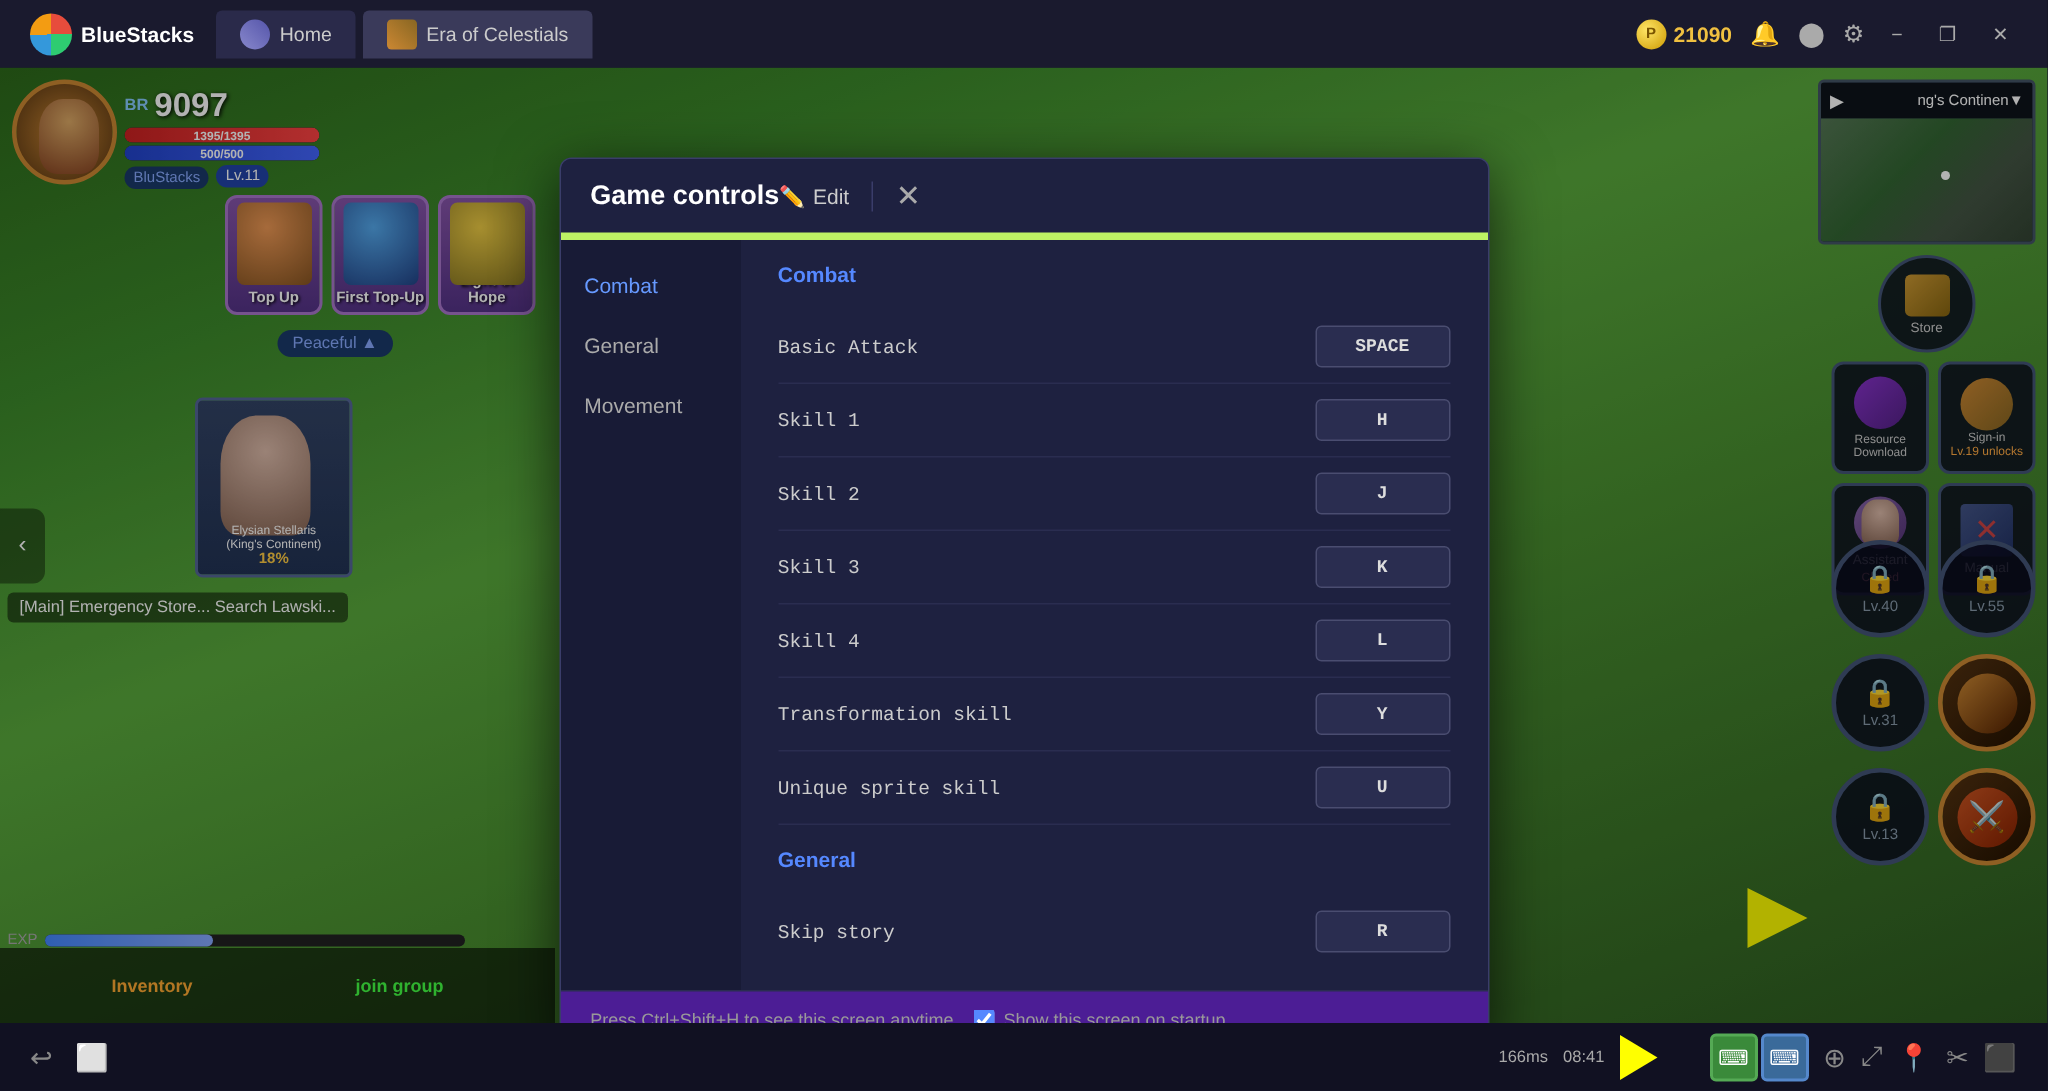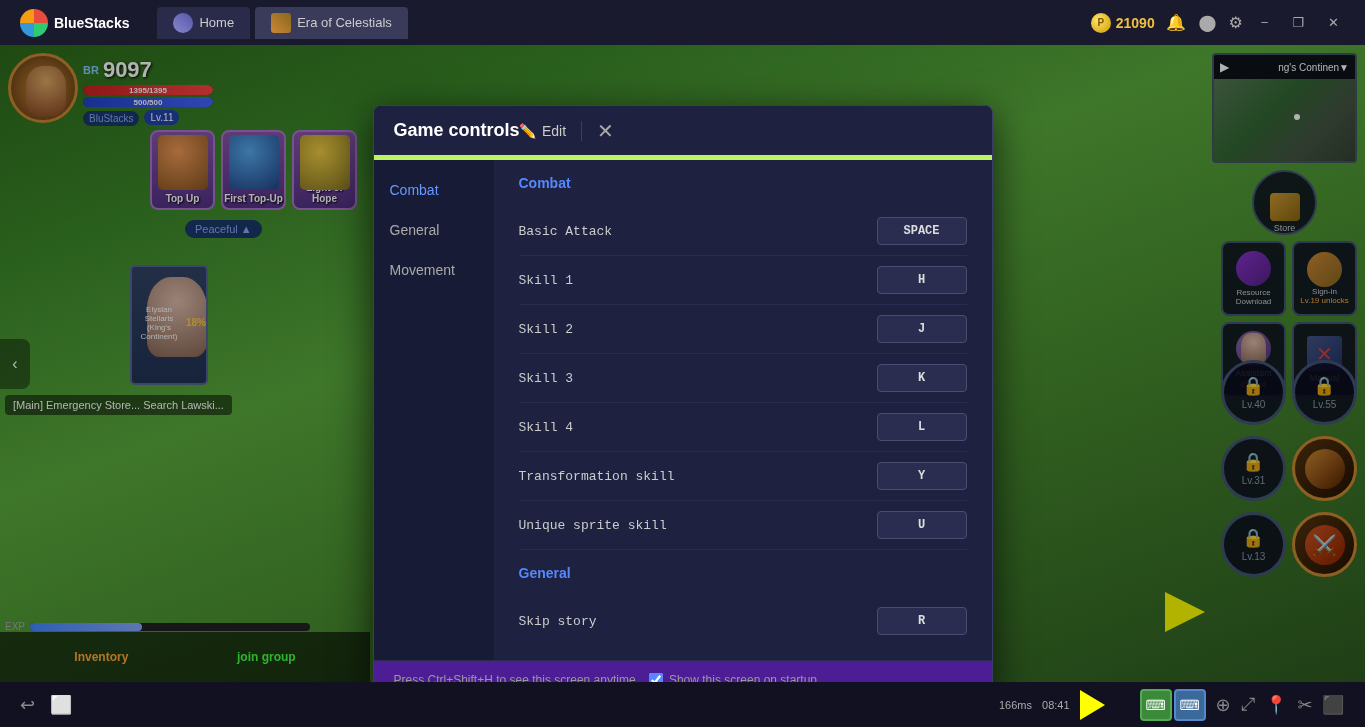--- a/index.html
+++ b/index.html
@@ -44,21 +44,21 @@
       font-weight: bold;
     }
 
     #tab-home {
       display: flex;
       align-items: center;
       gap: 6px;
       background: #2a2a4a;
       padding: 6px 16px;
       border-radius: 4px 4px 0 0;
-      margin-left: 18px;
+      margin-left: 5px;
     }
 
     #tab-game {
       display: flex;
       align-items: center;
       gap: 6px;
       background: #3a3a5a;
       padding: 6px 16px;
       border-radius: 4px 4px 0 0;
       margin-left: 5px;
@@ -335,27 +335,28 @@
       color: #fff;
       font-size: 16px;
       cursor: pointer;
     }
 
     
     #char-portrait {
       position: absolute;
       top: 220px;
       left: 130px;
-      width: 78px;
+      width: 105px;
       height: 120px;
       border-radius: 5px;
       background: linear-gradient(180deg, #334466, #223355);
       border: 2px solid #556699;
       overflow: hidden;
       display: flex;
+      flex-direction: column;
       align-items: center;
       justify-content: flex-end;
       padding-bottom: 5px;
     }
 
     #char-portrait::before {
       content: '';
       position: absolute;
       top: 10px; left: 15px;
       width: 60px;
@@ -851,21 +852,21 @@
       <span class="minimap-label">ng's Continen▼</span>
     </div>
     <div id="minimap-img">
       <div class="minimap-dot"></div>
     </div>
   </div>
 
   <div style="position:absolute;top:125px;right:8px;width:145px;">
 
     <div style="display:flex;justify-content:center;margin-bottom:6px;">
-      <div style="width:65px;height:65px;border-radius:50%;background:rgba(10,10,30,0.85);border:2px solid #445577;display:flex;flex-direction:column;align-items:center;justify-content:flex-end;gap:2px;cursor:pointer;">
+      <div style="width:65px;height:65px;border-radius:50%;background:rgba(10,10,30,0.85);border:2px solid #445577;display:flex;flex-direction:column;align-items:center;justify-content:center;gap:2px;cursor:pointer;">
         <div style="width:30px;height:28px;background:linear-gradient(135deg,#cc9933,#886611);border-radius:4px;"></div>
         <span style="color:#ccc;font-size:9px;">Store</span>
       </div>
     </div>
 
     <div style="display:flex;gap:6px;justify-content:flex-end;margin-bottom:6px;">
       <div style="width:65px;height:75px;background:rgba(10,10,30,0.85);border:2px solid #445577;border-radius:8px;display:flex;flex-direction:column;align-items:center;justify-content:center;gap:2px;cursor:pointer;">
         <div style="width:35px;height:35px;background:linear-gradient(135deg,#8833cc,#552288);border-radius:50%;"></div>
         <span style="color:#ccc;font-size:8px;text-align:center;">Resource Download</span>
       </div>

